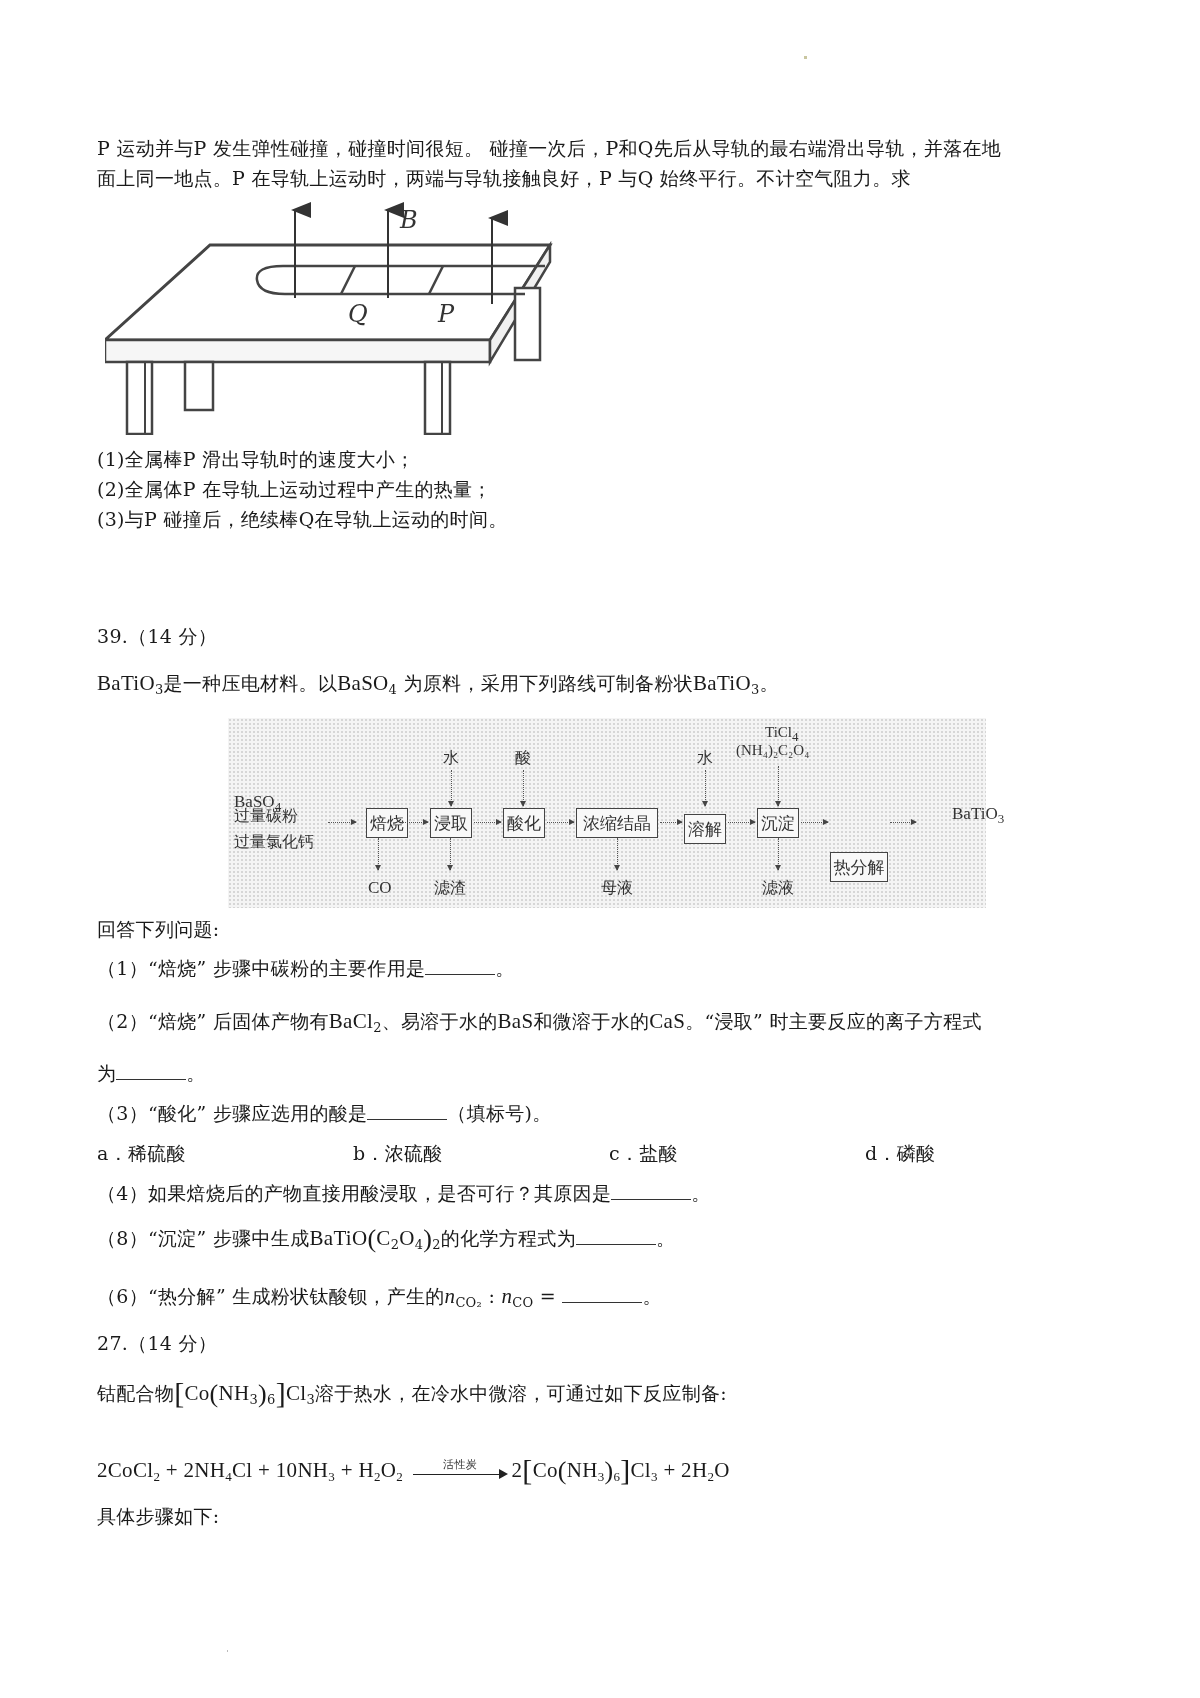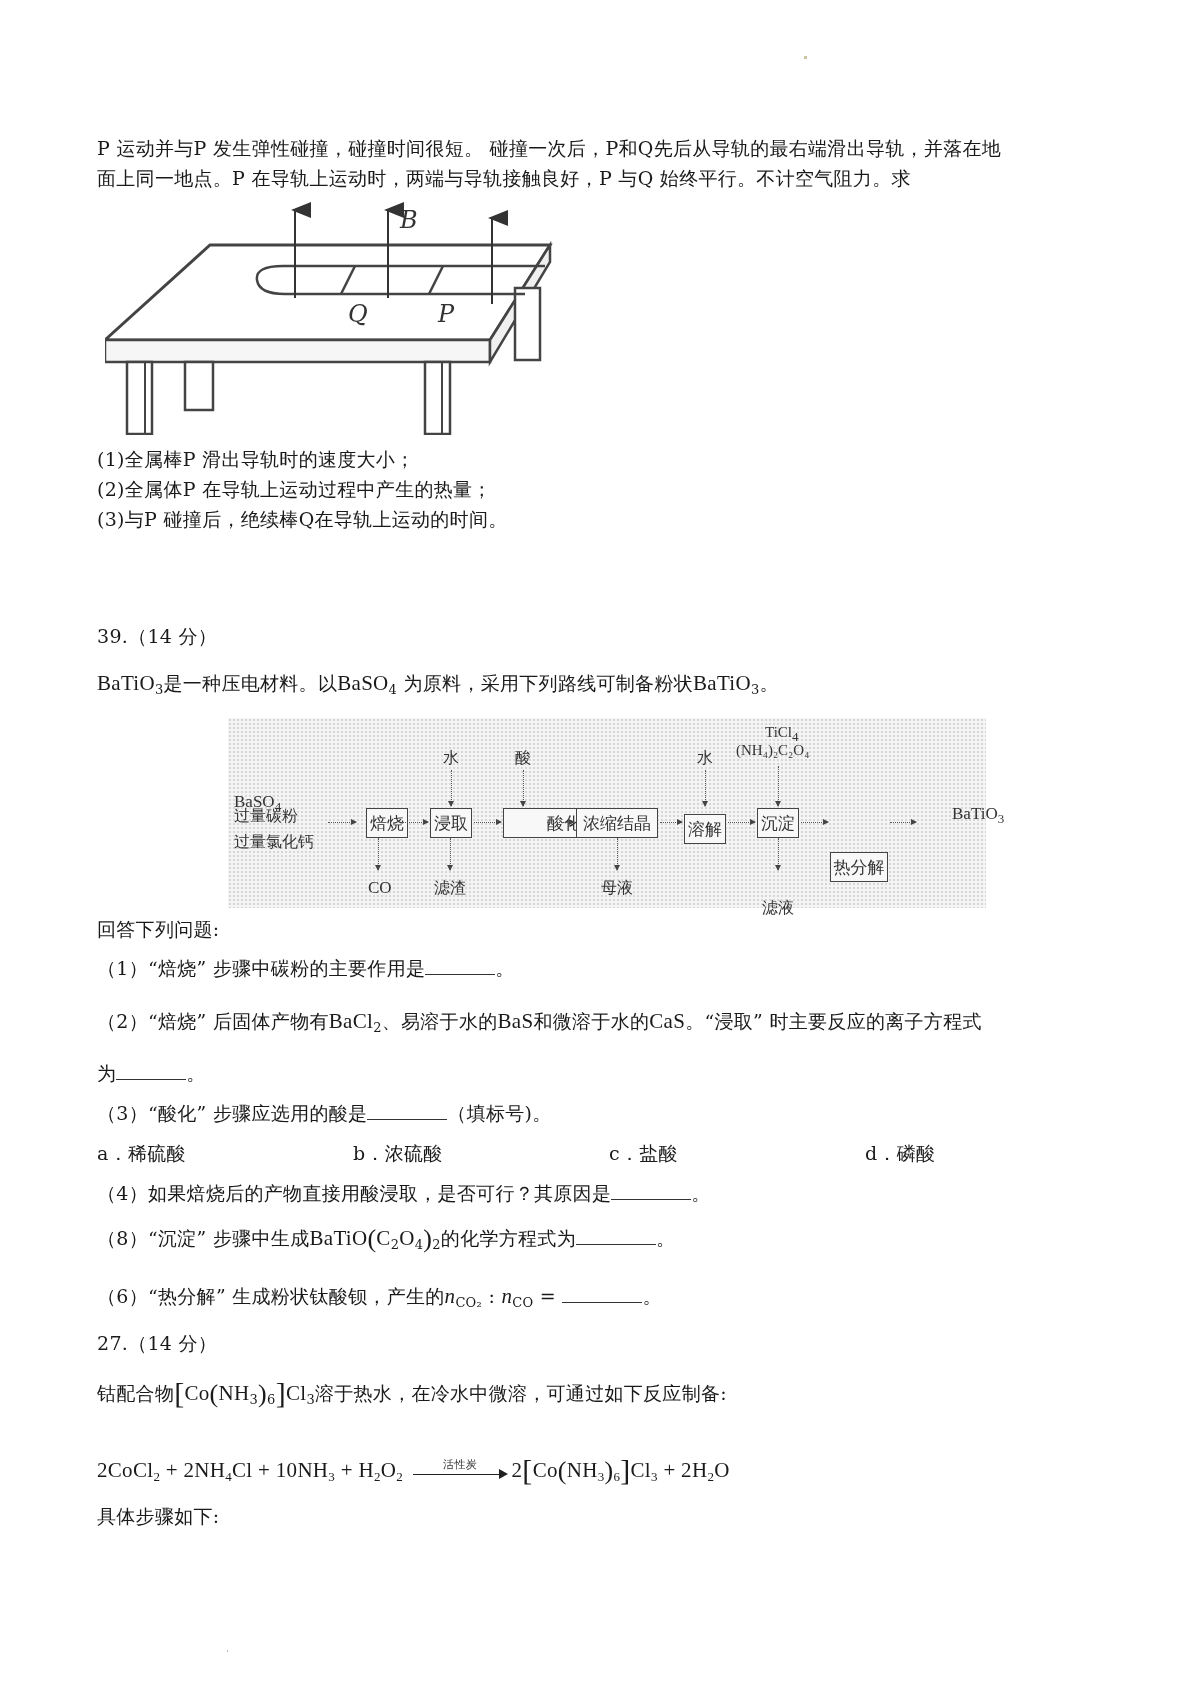--- a/index.html
+++ b/index.html
@@ -92,21 +92,21 @@
 </div>
 
 <div id="flow">
 
   <div class="flabel serif" style="left:6px;top:74px;"><span>BaSO</span><sub>4</sub></div>
   <div class="flabel" style="left:6px;top:88px;">过量碳粉</div>
   <div class="flabel" style="left:6px;top:114px;">过量氯化钙</div>
 
   <div class="fbox" style="left:130px;width:40px;margin-left:8px;">焙烧</div>
   <div class="fbox" style="left:202px;width:40px;">浸取</div>
-  <div class="fbox" style="left:275px;width:40px;padding-left:40px;">酸化</div>
+  <div class="fbox" style="left:275px;width:40px;">酸化</div>
   <div class="fbox" style="left:348px;width:80px;">浓缩结晶</div>
   <div class="fbox" style="left:456px;width:40px;margin-top:6px;">溶解</div>
   <div class="fbox" style="left:529px;width:40px;">沉淀</div>
   <div class="fbox" style="left:602px;width:56px;margin-top:44px;">热分解</div>
 
   <div class="harrow" style="left:100px;width:28px;"></div>
   <div class="harrow" style="left:174px;width:26px;"></div>
   <div class="harrow" style="left:246px;width:27px;"></div>
   <div class="harrow" style="left:319px;width:27px;"></div>
   <div class="harrow" style="left:432px;width:22px;"></div>
@@ -126,21 +126,21 @@
   <div class="flabel serif" style="left:508px;top:24px;font-size:15px;">(NH₄)₂C₂O₄</div>
   <div class="varrow" style="left:550px;top:48px;height:40px;"></div>
 
   <div class="varrow" style="left:150px;top:120px;height:32px;"></div>
   <div class="flabel serif" style="left:140px;top:160px;">CO</div>
   <div class="varrow" style="left:222px;top:120px;height:32px;"></div>
   <div class="flabel" style="left:206px;top:160px;">滤渣</div>
   <div class="varrow" style="left:389px;top:120px;height:32px;"></div>
   <div class="flabel" style="left:373px;top:160px;">母液</div>
   <div class="varrow" style="left:550px;top:120px;height:32px;"></div>
-  <div class="flabel" style="left:534px;top:160px;margin-top:20px;">滤液</div>
+  <div class="flabel" style="left:534px;top:160px;">滤液</div>
 </div>
 
 <div class="line" style="top:916px;">回答下列问题:</div>
 
 <div class="line" style="top:955px;">
   <span>（1）“焙烧” 步骤中碳粉的主要作用是</span><span class="blank" style="width:70px;"></span><span>。</span>
 </div>
 
 <div class="line" style="top:1008px;">
   <span>（2）“焙烧” 后固体产物有</span><span class="chem">BaCl</span><sub>2</sub><span>、易溶于水的</span><span class="chem">BaS</span><span>和微溶于水的</span><span class="chem">CaS</span><span>。“浸取” 时主要反应的离子方程式</span>

